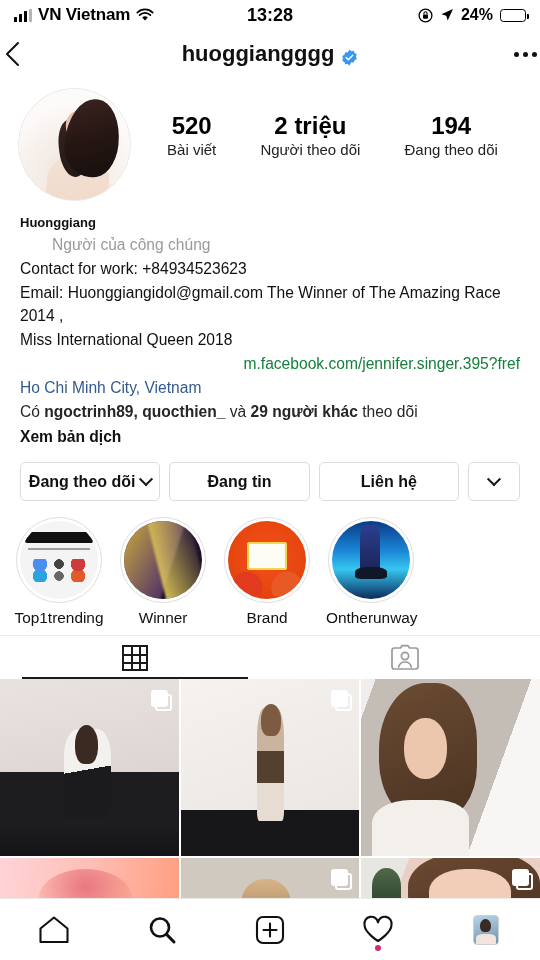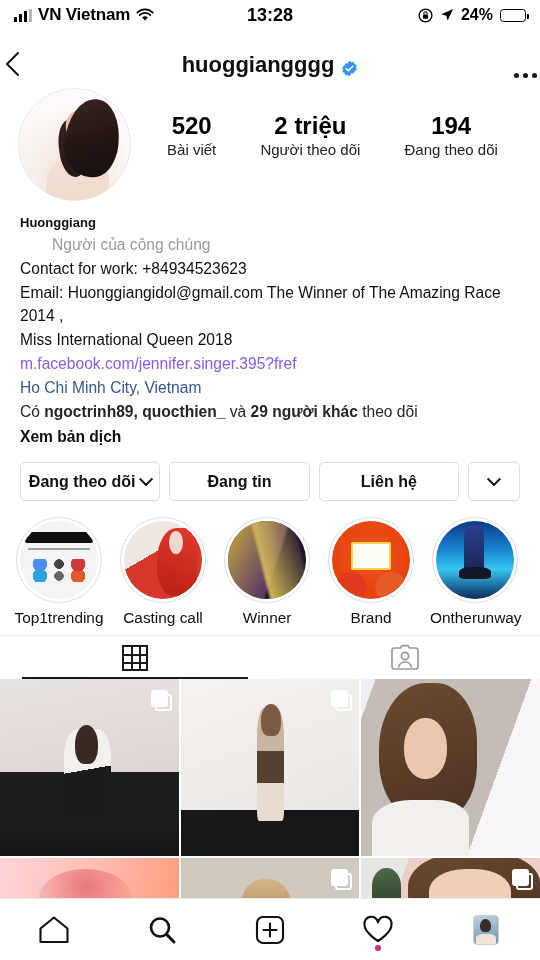--- a/index.html
+++ b/index.html
@@ -41,21 +41,21 @@
     position: relative; padding: 1.5px;
   }
   .batt::after {
     content: ""; position: absolute; right: -4px; top: 4px;
     width: 2px; height: 5px; background: #000; border-radius: 0 1px 1px 0;
   }
   .batt-fill { height: 100%; background: #000; border-radius: 1.5px; }
 
   
   .navbar {
-    height: 48px; display: flex; align-items: flex-end;
+    height: 48px; display: flex; align-items: center;
     padding: 0 3px; position: relative;
   }
   .nav-title {
     position: absolute; left: 0; right: 0; text-align: center;
     font-size: 22px; font-weight: 600; color: #111;
     display: flex; align-items: center; justify-content: center; gap: 7px;
     pointer-events: none;
   }
   .verified {
     width: 17px; height: 17px; display: inline-block; flex: 0 0 auto;
@@ -109,21 +109,21 @@
     padding: 24px 2px 0 14px;
   }
   .stat { text-align: center; }
   .stat-num { font-size: 24px; font-weight: 600; color: #000; line-height: 1.16; }
   .stat-label { font-size: 15px; color: #222; margin-top: 1px; }
 
   
   .bio { padding: 6px 20px 0 20px; font-size: 15.6px; color: #111; line-height: 1.53; }
   .bio-name { font-weight: bold; font-size: 13px; }
   .bio-cat { color: #9a9a9a; margin-left: 32px; }
-  .bio-link { color: #8b5cf6; }
+  .bio-link { color: #15803d; text-align: right; }
   .bio-loc { color: #335a8f; }
   .bio b { font-weight: bold; }
   .bio-mutual { color: #262626; }
   .bio-translate { font-weight: bold; margin-top: 1px; }
 
   
   .actions {
     display: flex; gap: 9px; padding: 14px 20px 0 20px; align-items: stretch;
   }
   .btn {
@@ -396,26 +396,20 @@
   <div class="hl">
     <div class="hl-ring">
       <div class="hl-img h1">
           <i></i>
         </div>
     </div>
     <div class="hl-label">Top1trending</div>
   </div>
   <div class="hl">
     <div class="hl-ring">
-      <div class="hl-img h2"></div>
-    </div>
-    <div class="hl-label">Casting call</div>
-  </div>
-  <div class="hl">
-    <div class="hl-ring">
       <div class="hl-img h3"></div>
     </div>
     <div class="hl-label">Winner</div>
   </div>
   <div class="hl">
     <div class="hl-ring">
       <div class="hl-img h4"></div>
     </div>
     <div class="hl-label">Brand</div>
   </div>

